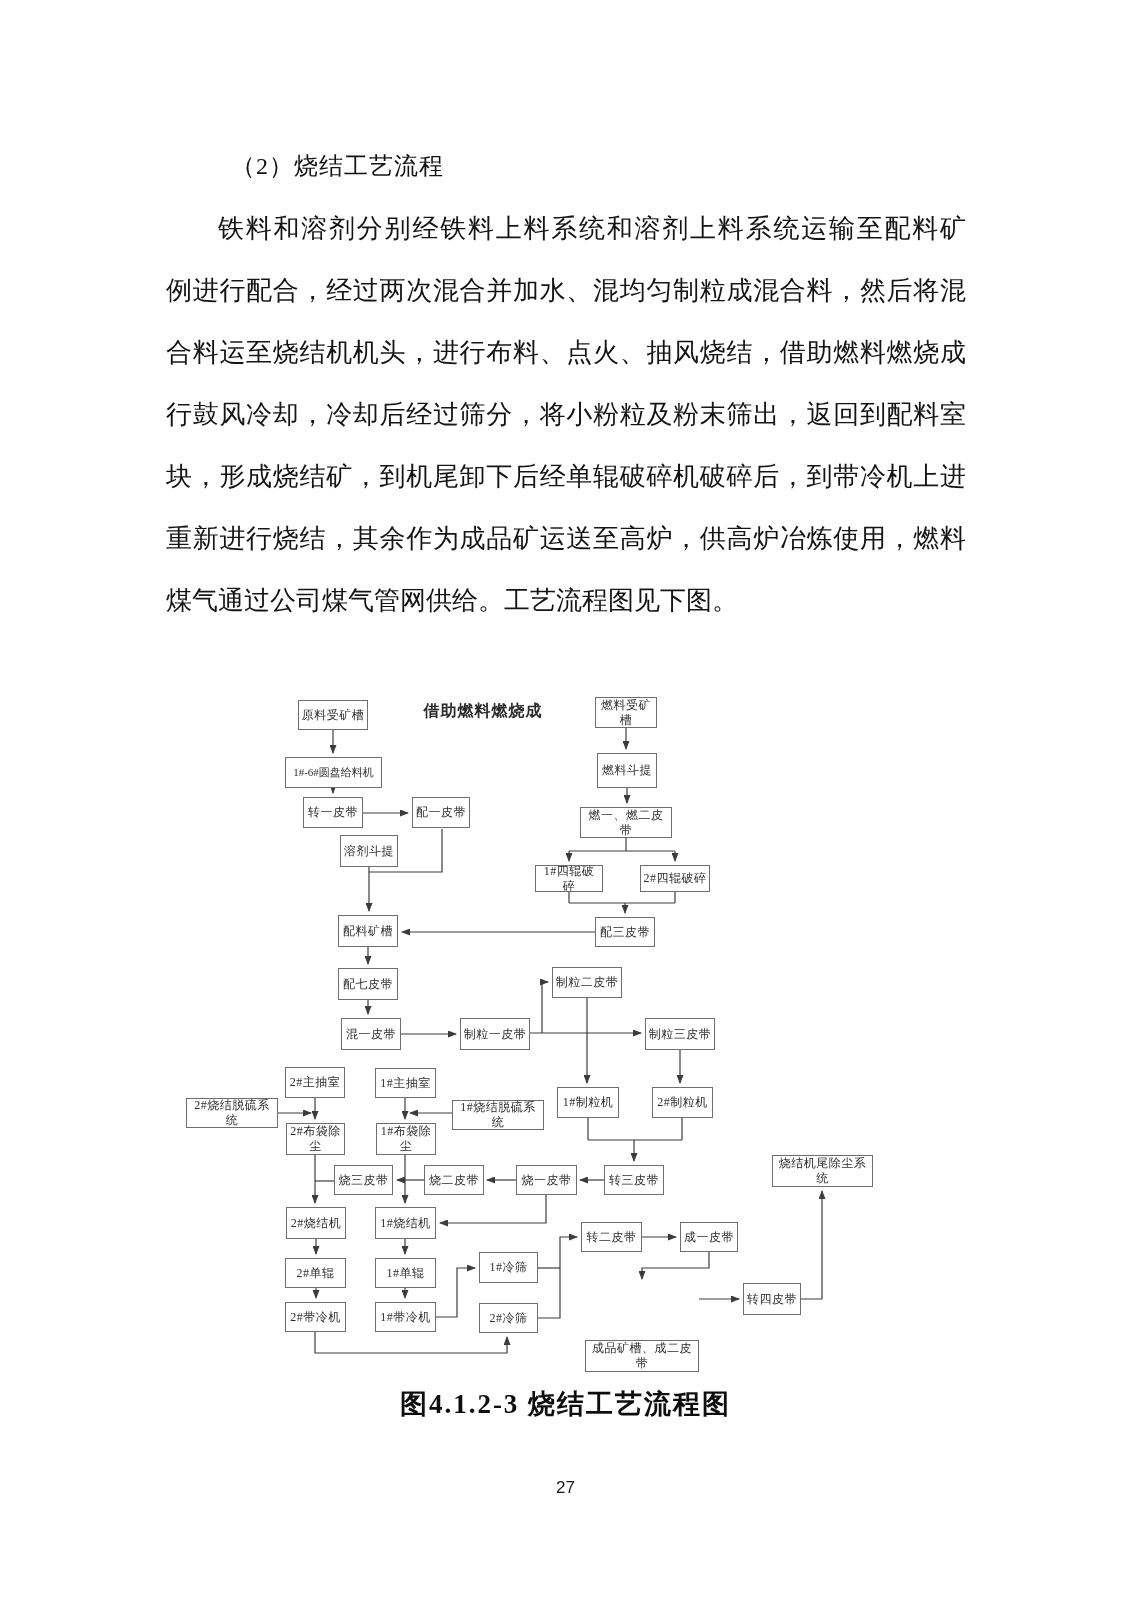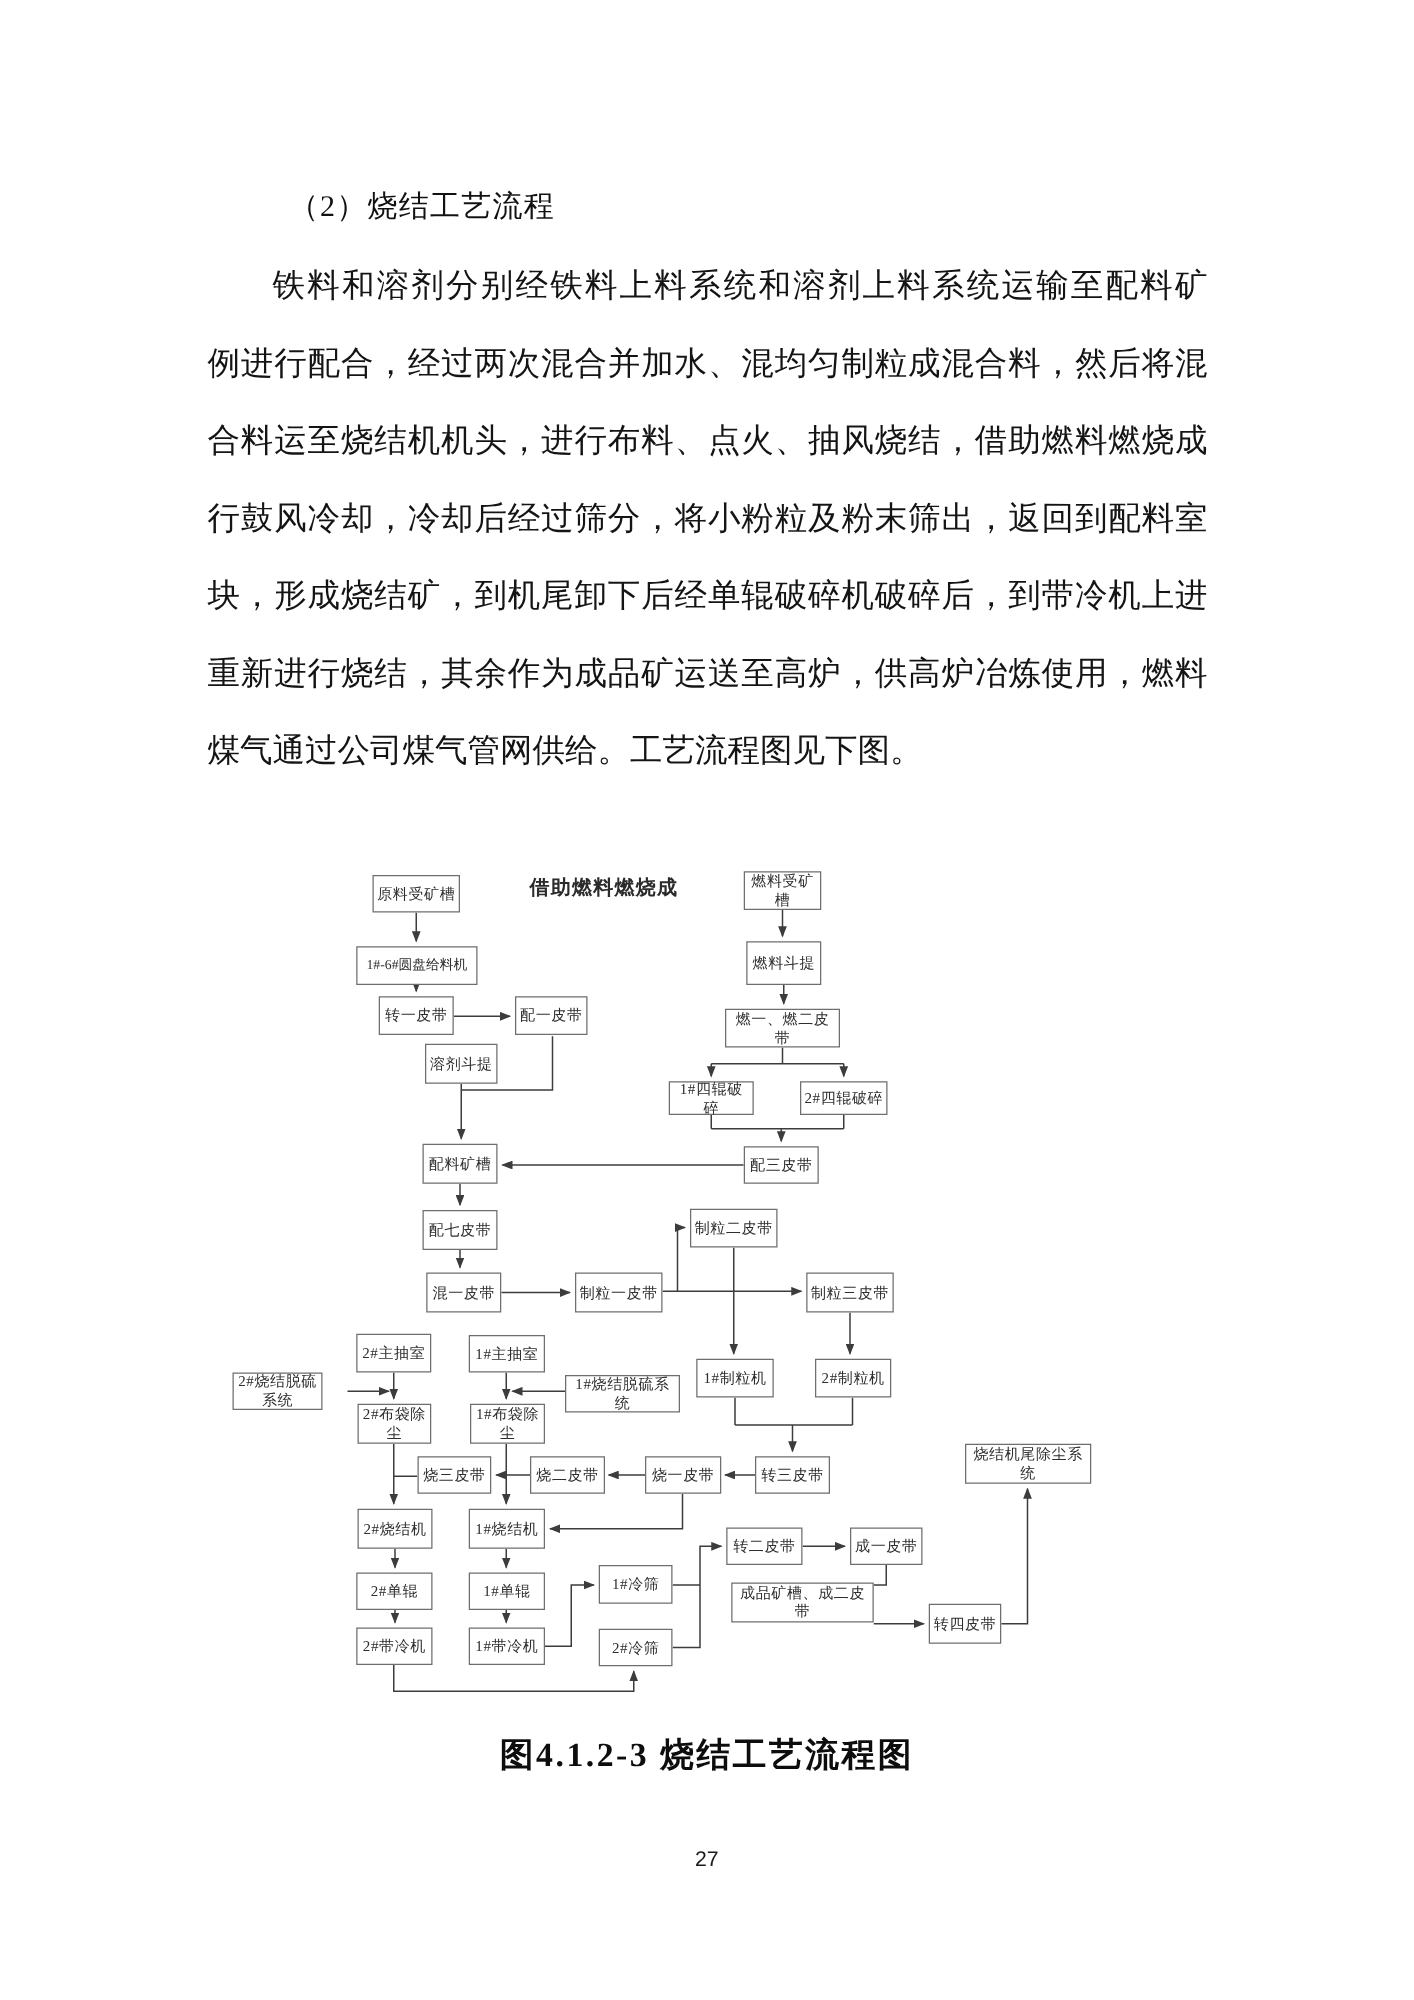--- a/index.html
+++ b/index.html
@@ -129,41 +129,41 @@
     <div class="node" style="left:640px;top:865px;width:70px;height:27px">2#四辊破碎</div>
     <div class="node" style="left:338px;top:915px;width:60px;height:32px">配料矿槽</div>
     <div class="node" style="left:595px;top:917px;width:60px;height:30px">配三皮带</div>
     <div class="node" style="left:338px;top:968px;width:60px;height:32px">配七皮带</div>
     <div class="node" style="left:552px;top:967px;width:70px;height:31px">制粒二皮带</div>
     <div class="node" style="left:341px;top:1018px;width:60px;height:32px">混一皮带</div>
     <div class="node" style="left:460px;top:1018px;width:70px;height:32px">制粒一皮带</div>
     <div class="node" style="left:645px;top:1018px;width:70px;height:32px">制粒三皮带</div>
     <div class="node" style="left:285px;top:1067px;width:60px;height:31px">2#主抽室</div>
     <div class="node" style="left:375px;top:1068px;width:61px;height:30px">1#主抽室</div>
-    <div class="node" style="left:186px;top:1098px;width:72px;height:30px">2#烧结脱硫系统</div>
+    <div class="node" style="left:186px;top:1098px;width:92px;height:30px">2#烧结脱硫系统</div>
     <div class="node" style="left:452px;top:1100px;width:92px;height:30px">1#烧结脱硫系统</div>
     <div class="node" style="left:286px;top:1123px;width:59px;height:32px">2#布袋除尘</div>
     <div class="node" style="left:376px;top:1123px;width:60px;height:32px">1#布袋除尘</div>
     <div class="node" style="left:557px;top:1087px;width:62px;height:31px">1#制粒机</div>
     <div class="node" style="left:652px;top:1087px;width:61px;height:31px">2#制粒机</div>
     <div class="node" style="left:334px;top:1165px;width:59px;height:30px">烧三皮带</div>
     <div class="node" style="left:424px;top:1165px;width:60px;height:30px">烧二皮带</div>
     <div class="node" style="left:516px;top:1165px;width:61px;height:30px">烧一皮带</div>
     <div class="node" style="left:604px;top:1165px;width:60px;height:30px">转三皮带</div>
     <div class="node" style="left:286px;top:1207px;width:60px;height:32px">2#烧结机</div>
     <div class="node" style="left:375px;top:1207px;width:61px;height:32px">1#烧结机</div>
     <div class="node" style="left:581px;top:1222px;width:61px;height:30px">转二皮带</div>
     <div class="node" style="left:680px;top:1222px;width:58px;height:30px">成一皮带</div>
     <div class="node" style="left:285px;top:1258px;width:61px;height:30px">2#单辊</div>
     <div class="node" style="left:375px;top:1258px;width:61px;height:30px">1#单辊</div>
     <div class="node" style="left:479px;top:1252px;width:59px;height:31px">1#冷筛</div>
     <div class="node" style="left:479px;top:1303px;width:59px;height:30px">2#冷筛</div>
     <div class="node" style="left:285px;top:1302px;width:61px;height:30px">2#带冷机</div>
     <div class="node" style="left:375px;top:1302px;width:61px;height:30px">1#带冷机</div>
-    <div class="node" style="left:585px;top:1266px;width:114px;height:32px">成品矿槽、成二皮带</div>
+    <div class="node" style="left:585px;top:1340px;width:114px;height:32px">成品矿槽、成二皮带</div>
     <div class="node" style="left:743px;top:1283px;width:58px;height:32px">转四皮带</div>
     <div class="node" style="left:772px;top:1155px;width:101px;height:32px">烧结机尾除尘系统</div>
 
   </div>
 
   <div class="caption">图4.1.2-3 烧结工艺流程图</div>
 
   <div class="pagenum">27</div>
 
 </div>

